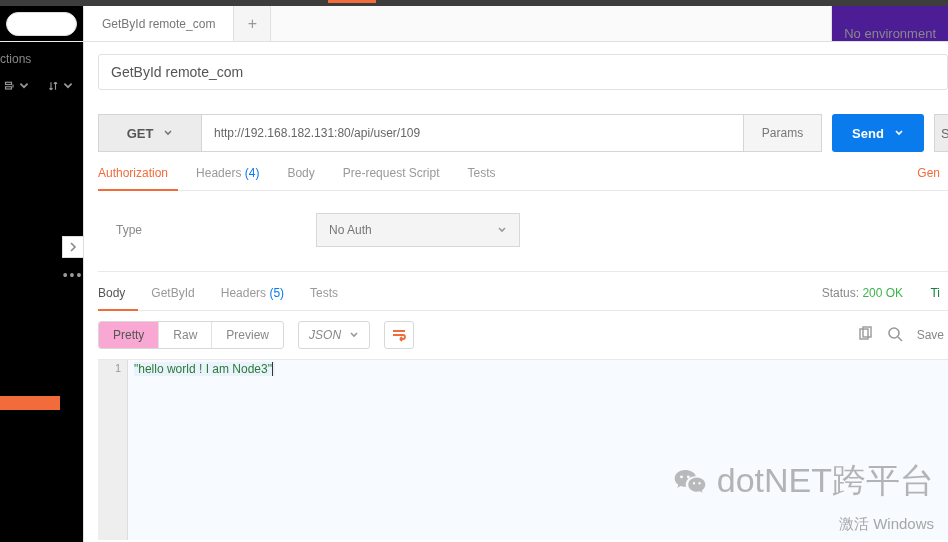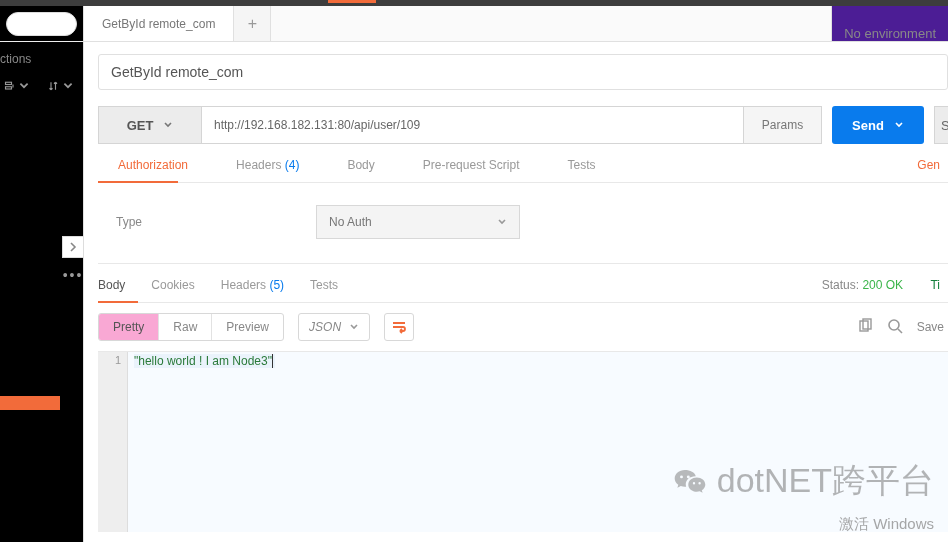--- a/index.html
+++ b/index.html
@@ -28,29 +28,29 @@
   .tabs-row { height: 36px; border-bottom: 1px solid #e0e0e0; display: flex; align-items: stretch; background: #fafafa; }
   .tab { display: flex; align-items: center; padding: 0 18px; border-right: 1px solid #e0e0e0; background: #fff; color: #777; font-size: 12px; }
   .tab.add { width: 32px; justify-content: center; color: #999; font-size: 16px; background: #f5f5f5; }
   .tabs-spacer { flex: 1; }
   .env { display: flex; align-items: flex-end; padding: 0 12px; color: #888; border-left: 1px solid #e0e0e0; background: #4c1d95; }
 
   .content { padding: 12px 0 0 14px; }
 
   .title-bar { border: 1px solid #e0e0e0; border-radius: 3px; height: 36px; display: flex; align-items: center; padding: 0 12px; color: #555; font-size: 14px; margin-right: 0; }
 
-  .req-row { display: flex; margin-top: 16px; height: 38px; }
+  .req-row { display: flex; margin-top: 24px; height: 38px; }
   .method-btn { width: 104px; border: 1px solid #d5d5d5; background: #ececec; display: flex; align-items: center; justify-content: center; gap: 10px; color: #555; font-size: 13px; font-weight: 600; }
   .url-input { flex: 1; border: 1px solid #d5d5d5; border-left: none; padding: 0 12px; color: #666; font-size: 12px; display: flex; align-items: center; background: #fff; }
   .params-btn { width: 78px; border: 1px solid #d5d5d5; border-left: none; background: #f5f5f5; display: flex; align-items: center; justify-content: center; color: #777; font-size: 12px; }
   .send-btn { width: 92px; margin-left: 10px; background: #097bed; color: #fff; display: flex; align-items: center; justify-content: center; gap: 10px; border-radius: 3px; font-size: 13px; font-weight: 600; }
   .save-stub { width: 14px; margin-left: 10px; border: 1px solid #d5d5d5; border-right: none; background: #ececec; display: flex; align-items: center; padding-left: 6px; color: #666; font-size: 13px; }
 
   .req-tabs { display: flex; gap: 28px; margin-top: 14px; border-bottom: 1px solid #e8e8e8; position: relative; padding-bottom: 10px; font-size: 12px; }
-  .req-tabs .t { color: #999; cursor: pointer; margin-left: 20px; }
+  .req-tabs .t { color: #999; cursor: pointer; }
   .req-tabs .t.active { color: #f26b3a; }
   .req-tabs .t.active::after { content: ""; position: absolute; bottom: -1px; height: 2px; background: #f26b3a; left: 0; width: 80px; }
   .req-tabs .count { color: #097bed; }
   .gen-link { position: absolute; right: 8px; bottom: 10px; color: #f26b3a; font-size: 12px; }
 
   .auth-row { display: flex; align-items: center; padding: 22px 16px 24px 18px; border-bottom: 1px solid #e8e8e8; }
   .auth-label { width: 200px; color: #888; font-size: 12px; }
   .auth-select { width: 204px; height: 34px; border: 1px solid #d8d8d8; background: #f4f4f4; display: flex; align-items: center; justify-content: space-between; padding: 0 12px; color: #777; font-size: 12px; }
 
   .resp-tabs { display: flex; gap: 26px; margin-top: 14px; border-bottom: 1px solid #e8e8e8; position: relative; padding-bottom: 10px; font-size: 12px; }
@@ -186,21 +186,21 @@
         <div class="auth-select">
           <span>No Auth</span>
           <svg class="chev" viewBox="0 0 10 10">
               <path d="M2 3l3 3 3-3" fill="none" stroke="#999" stroke-width="1.6"></path>
             </svg>
         </div>
       </div>
 
       <div class="resp-tabs">
         <div class="t active">Body</div>
-        <div class="t">Cookies</div>
+        <div class="t">GetById</div>
         <div class="t">
           <span>Headers</span>
           <span class="count" style="color:#097bed">(5)</span>
         </div>
         <div class="t">Tests</div>
         <div class="resp-status">
           <span>Status:</span>
           <span class="ok">200 OK</span>
           <span class="tim">Ti</span>
         </div>

